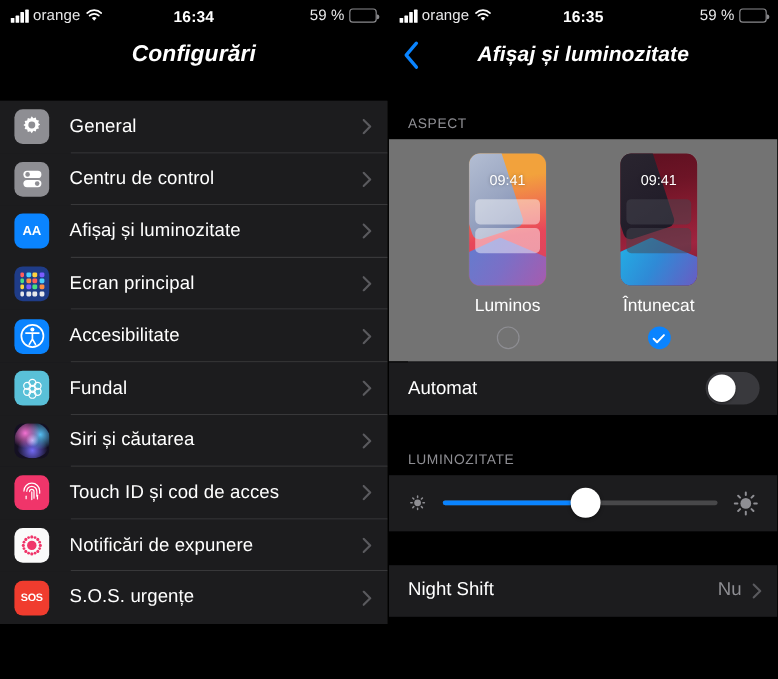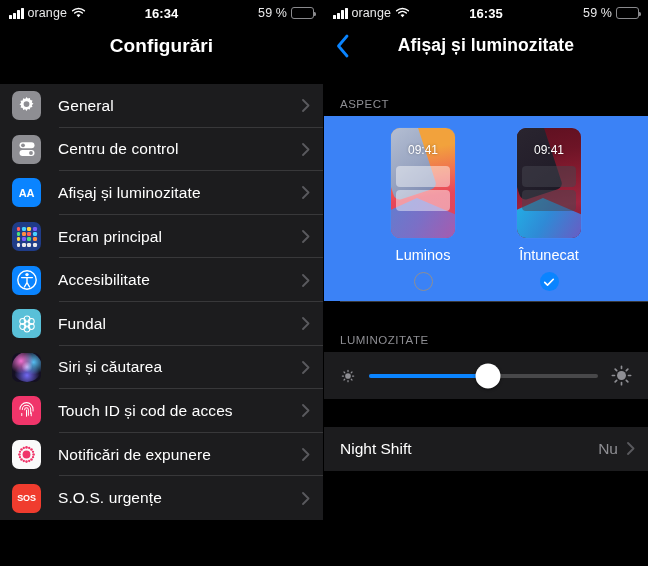--- a/index.html
+++ b/index.html
@@ -42,21 +42,21 @@
     content: ""; position: absolute; right: -3.2px; top: 3.4px;
     width: 2px; height: 4.2px; background: #8a8a8d; border-radius: 0 1.5px 1.5px 0;
   }
   .batt .fill { height: 100%; width: 59%; background: #fdd835; border-radius: 1.3px; }
 
   
   .navbar {
     height: 39px; position: relative; display: flex;
     align-items: center; justify-content: center; background: #000;
   }
-  .nav-title { color: #fff; font-size: 17.5px; font-weight: bold; letter-spacing: .1px; }
+  .nav-title { color: #fff; font-size: 17.5px; font-weight: bold; letter-spacing: .1px; font-style: italic; }
   .nav-title.big { font-size: 19px; }
   .back-chevron {
     position: absolute; left: 11px; top: 50%; transform: translateY(-50%);
     width: 16px; height: 26px; cursor: pointer;
   }
 
   
   .gap { background: #000; }
   .group { background: #1c1c1e; }
   .row {
@@ -105,21 +105,21 @@
       radial-gradient(circle at 50% 78%, rgba(120,110,255,.95) 0%, rgba(120,110,255,0) 46%),
       radial-gradient(circle at 50% 50%, #ffffff 0%, rgba(255,255,255,0) 26%);
   }
 
   
   .section-hdr {
     color: #8e8e93; font-size: 11.5px; letter-spacing: .5px;
     padding: 0 0 6px 16px; display: flex; align-items: flex-end;
     background: #000;
   }
-  .aspect-box { background: #3b82f6; padding: 12px 0 10px; }
+  .aspect-box { background: #737373; padding: 12px 0 10px; }
   .thumbs { display: flex; justify-content: center; gap: 62px; }
   .thumb-col { display: flex; flex-direction: column; align-items: center; }
   .phone {
     width: 64px; height: 110px; border-radius: 9px; position: relative;
     overflow: hidden; box-shadow: 0 0 0 .5px rgba(255,255,255,.07);
   }
   .phone .time {
     position: absolute; top: 15px; left: 0; right: 0; text-align: center;
     color: #fff; font-size: 12px; font-weight: normal; z-index: 5;
     text-shadow: 0 0 3px rgba(0,0,0,.35);
@@ -491,20 +491,26 @@
             <svg width="12" height="12" viewBox="0 0 14 14">
                 <path d="M2 7.4l3.3 3.3L12 3.8" stroke="#fff" stroke-width="1.9" fill="none" stroke-linecap="round" stroke-linejoin="round"></path>
               </svg>
           </div>
         </div>
       </div>
     </div>
 
     <div style="height:1px;background:#38383a;margin-left:16px"></div>
 
+    <div class="switch-row">
+      <span class="switch-label">Automat</span>
+      <span class="switch">
+          <span class="knob"></span>
+        </span>
+    </div>
 
     <div class="gap" style="height:28px"></div>
     <div class="section-hdr" style="height:22px">LUMINOZITATE</div>
 
     <div class="bright-box">
       <svg width="20" height="20" viewBox="0 0 24 24">
         <circle cx="12" cy="12" r="3.4" fill="#8e8e93"></circle>
         <g stroke="#8e8e93" stroke-width="1.5" stroke-linecap="round">
           <path d="M12 5.2v1.4M12 17.4v1.4M5.2 12h1.4M17.4 12h1.4M7.2 7.2l1 1M15.8 15.8l1 1M16.8 7.2l-1 1M8.2 15.8l-1 1"></path>
         </g>

